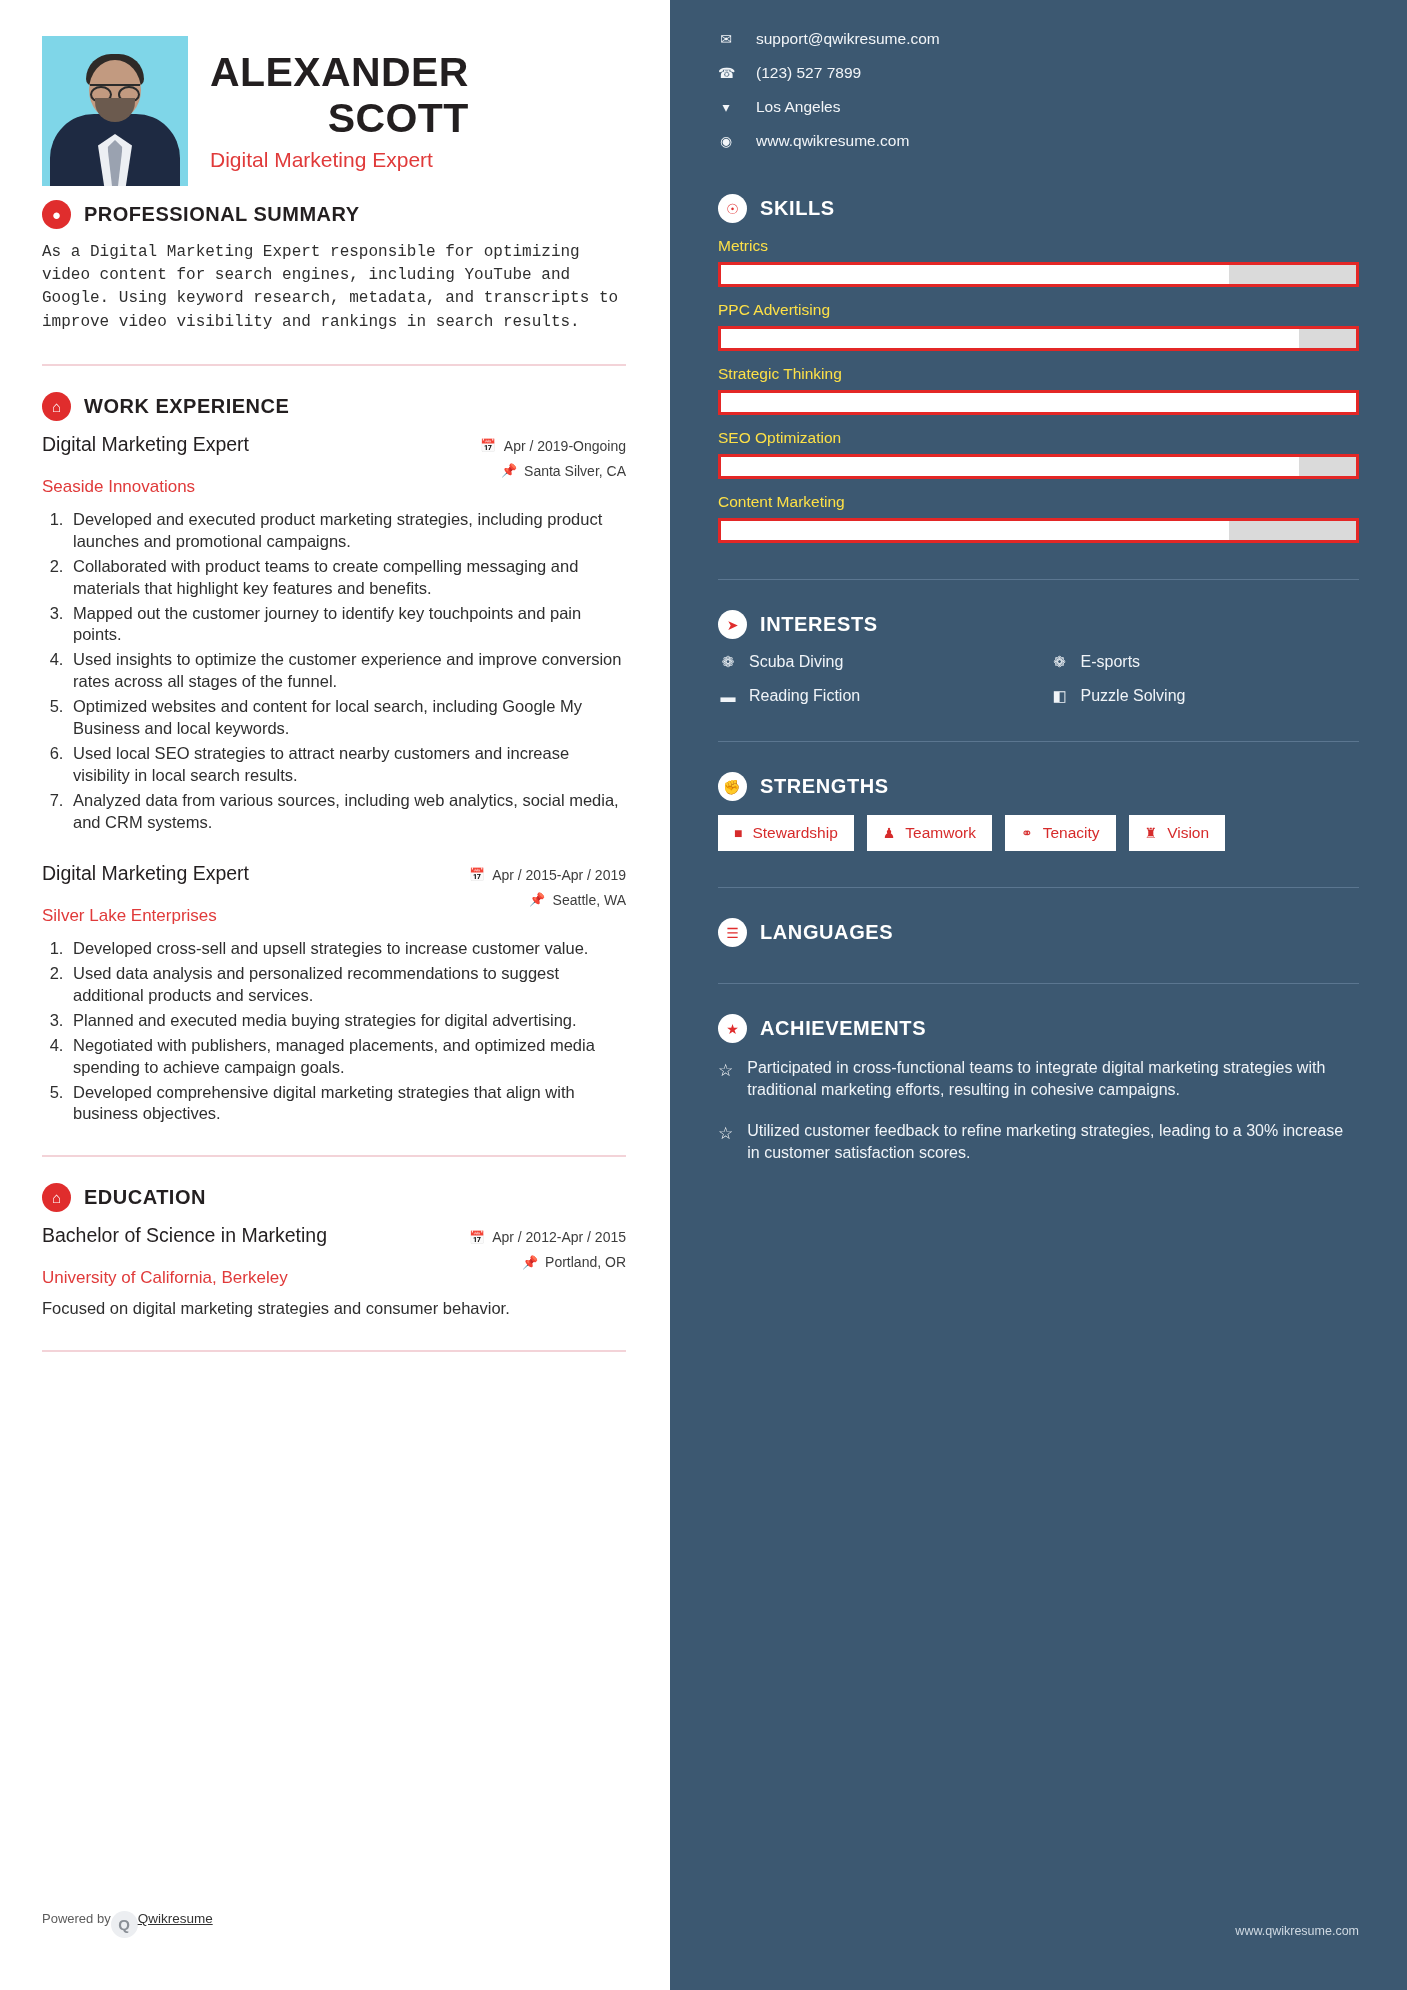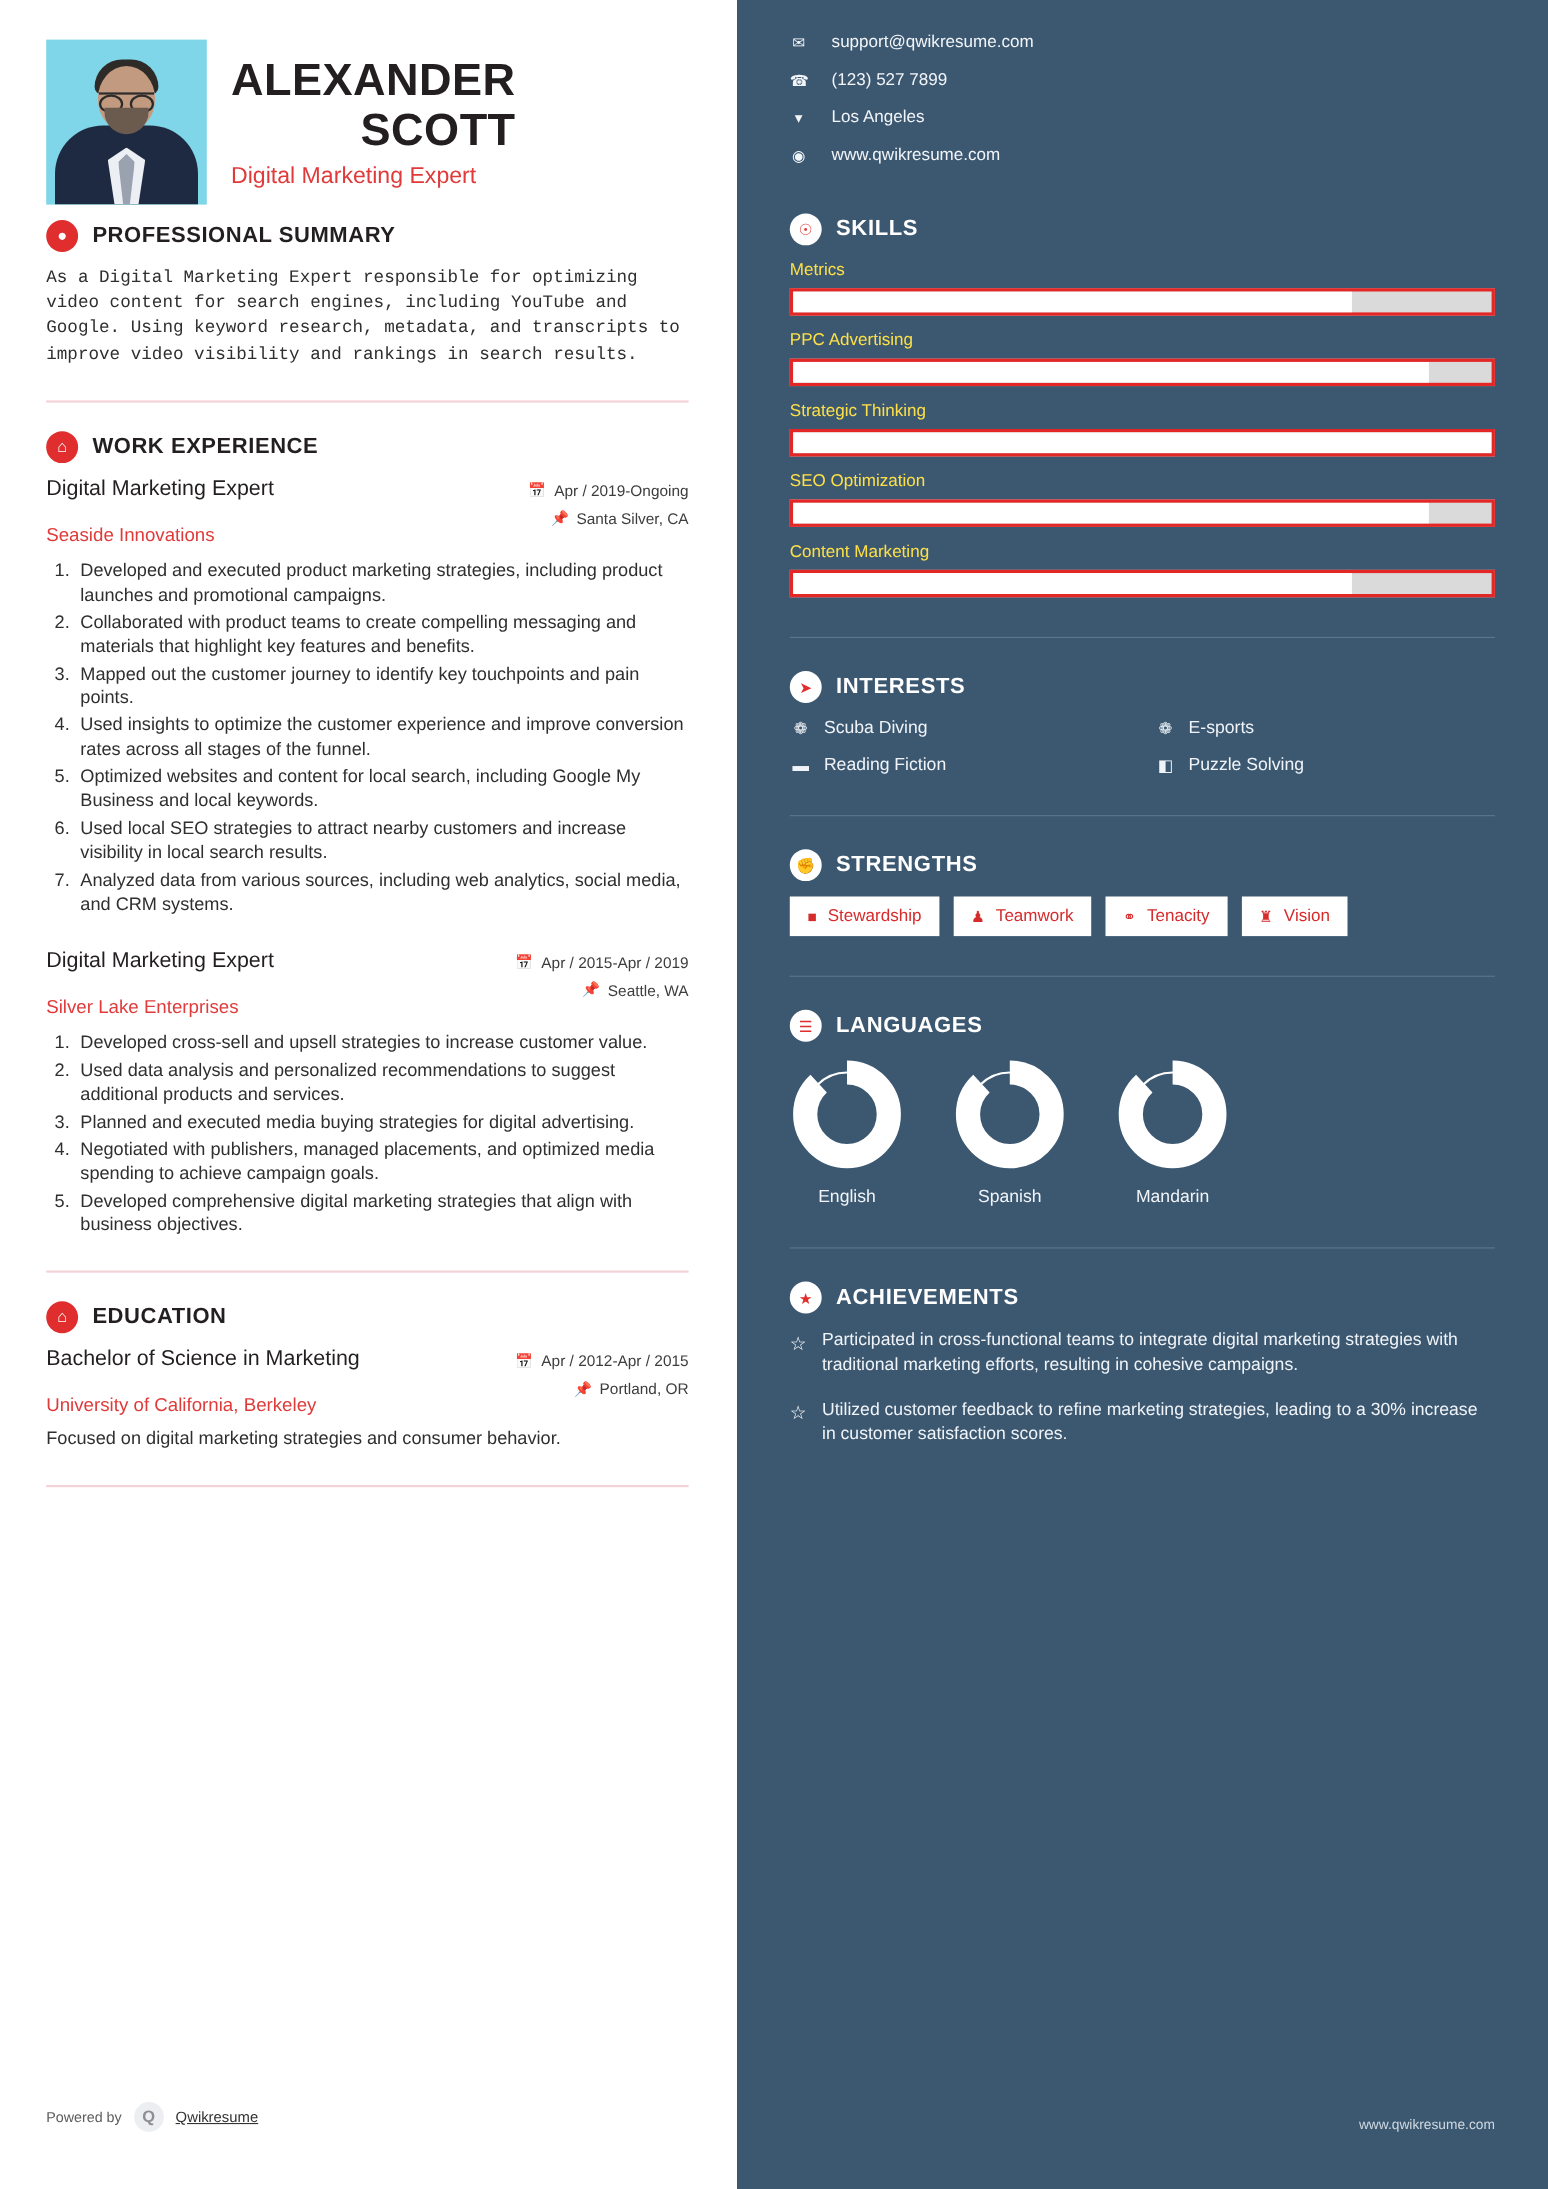--- a/index.html
+++ b/index.html
@@ -104,21 +104,21 @@
     font-size:16.5px; line-height:1.33; color:#2f2f2f;
     margin-bottom:3px; padding-left:5px;
   }
 
   .job-space { height:22px; }
 
   .edu-desc { font-size:16.5px; color:#2f2f2f; margin-top:9px; line-height:1.4; }
 
   .footer-left {
     position:absolute; left:42px; bottom:52px;
-    display:flex; align-items:center; gap:11px;
+    display:flex; align-items:flex-start; 
   }
   .pw-text { font-size:13px; color:#5c5c5c; }
   .q-logo {
     width:27px; height:27px; border-radius:50%;
     background:#eceef1; color:#8a8f96;
     display:flex; align-items:center; justify-content:center;
     font-size:15px; font-weight:700;
   }
   .q-name { font-size:13.5px; color:#333; text-decoration:underline; }
 
@@ -421,43 +421,20 @@
       <span>Vision</span>
     </div>
   </div>
 
   <div class="divider"></div>
 
   <div class="r-head">
     <span class="r-ico">☰</span>
     <span class="r-title">LANGUAGES</span>
   </div>
-  <div class="lang-row">
-    <div class="lang">
-      <svg width="104" height="104" viewBox="0 0 104 104">
-        <circle cx="52" cy="52" r="38" fill="none" stroke="#ffffff" stroke-width="2"></circle>
-        <circle class="donut-arc" cx="52" cy="52" r="38" fill="none" stroke="#ffffff" stroke-width="22" transform="rotate(-90 52 52)" stroke-dasharray="210.10971667208534 238.76104167282426"></circle>
-      </svg>
-      <div class="lang-label">English</div>
-    </div>
-    <div class="lang">
-      <svg width="104" height="104" viewBox="0 0 104 104">
-        <circle cx="52" cy="52" r="38" fill="none" stroke="#ffffff" stroke-width="2"></circle>
-        <circle class="donut-arc" cx="52" cy="52" r="38" fill="none" stroke="#ffffff" stroke-width="22" transform="rotate(-90 52 52)" stroke-dasharray="210.10971667208534 238.76104167282426"></circle>
-      </svg>
-      <div class="lang-label">Spanish</div>
-    </div>
-    <div class="lang">
-      <svg width="104" height="104" viewBox="0 0 104 104">
-        <circle cx="52" cy="52" r="38" fill="none" stroke="#ffffff" stroke-width="2"></circle>
-        <circle class="donut-arc" cx="52" cy="52" r="38" fill="none" stroke="#ffffff" stroke-width="22" transform="rotate(-90 52 52)" stroke-dasharray="210.10971667208534 238.76104167282426"></circle>
-      </svg>
-      <div class="lang-label">Mandarin</div>
-    </div>
-  </div>
 
   <div class="divider"></div>
 
   <div class="r-head">
     <span class="r-ico">★</span>
     <span class="r-title">ACHIEVEMENTS</span>
   </div>
   <div>
     <div class="ach-item">
       <span class="ach-ico">☆</span>

